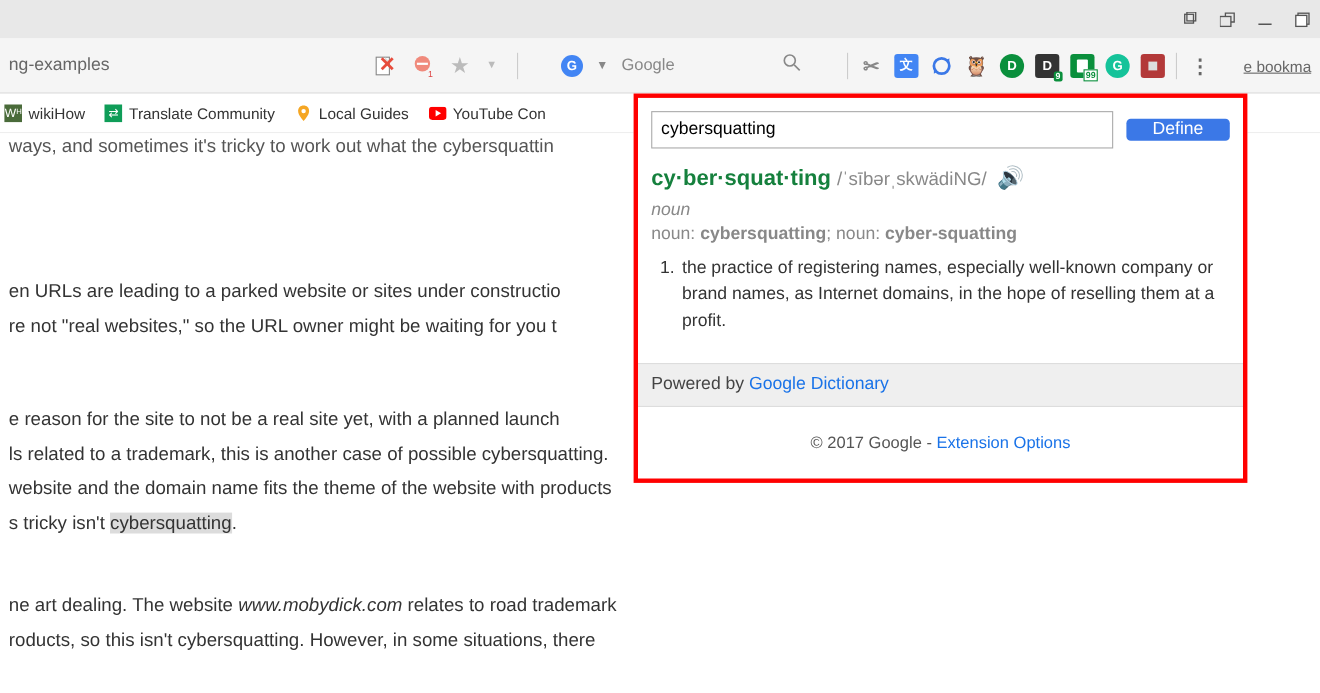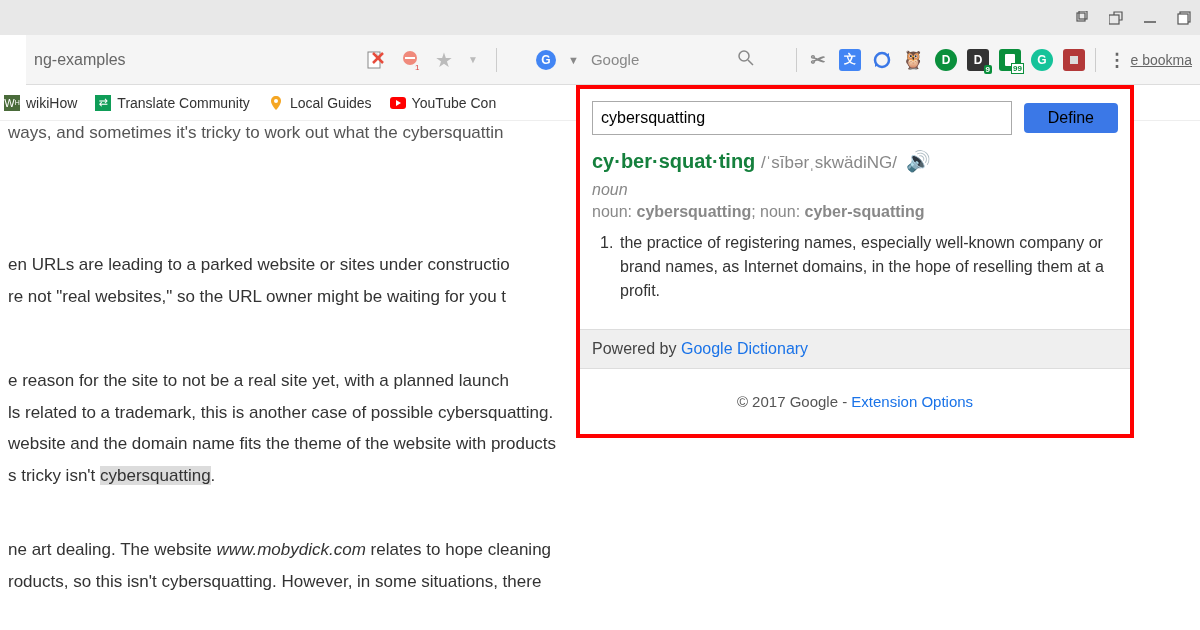--- a/index.html
+++ b/index.html
@@ -1,21 +1,21 @@
 <!DOCTYPE html>
 <html><head>
   <meta charset="utf-8">
   <style>
     * { box-sizing: border-box; margin: 0; padding: 0; }
     body { width: 1200px; height: 630px; font-family: Arial, sans-serif; background: #fff; overflow: hidden; position: relative; }
     
     .titlebar { height: 35px; background: #e8e8e8; display: flex; justify-content: flex-end; align-items: center; padding-right: 8px; gap: 18px; }
     .titlebar-btn { width: 16px; height: 16px; display: flex; align-items: center; justify-content: center; color: #555; cursor: pointer; }
     
-    .toolbar { height: 50px; background: #f5f5f5; border-bottom: 1px solid #ddd; display: flex; align-items: center; padding: 0 8px; position: relative; margin-left: 26px; }
+    .toolbar { height: 50px; background: #f5f5f5; border-bottom: 1px solid #ddd; display: flex; align-items: center; padding: 0 8px; position: relative; }
     .url-frag { color: #666; font-size: 16px; margin-left: 0; }
     .toolbar-icons { position: absolute; left: 340px; display: flex; align-items: center; gap: 14px; }
     .toolbar-icon { width: 20px; height: 20px; display: flex; align-items: center; justify-content: center; }
     .search-area { position: absolute; left: 510px; display: flex; align-items: center; gap: 8px; }
     .g-badge { width: 20px; height: 20px; background: #4285f4; border-radius: 50%; color: white; font-size: 12px; display: flex; align-items: center; justify-content: center; font-weight: bold; }
     .chev-down { color: #888; font-size: 11px; margin: 0 4px; }
     .search-text { color: #888; font-size: 15px; }
     .search-mag { color: #888; margin-left: 90px; }
     .ext-icons { position: absolute; left: 770px; display: flex; align-items: center; gap: 10px; }
     .ext-sep { width: 1px; height: 24px; background: #ccc; }
@@ -30,21 +30,21 @@
     .content .line { margin-bottom: 3px; }
     .content .spacer { height: 32px; }
     .italic { font-style: italic; }
     .highlight { background: #dcdcdc; }
     .trunc-line { color: #555; }
     
     .dict-popup { position: absolute; top: 85px; left: 576px; width: 558px; border: 4px solid #ff0000; background: #fff; z-index: 100; }
     .dict-inner { padding: 12px; }
     .dict-search-row { display: flex; gap: 12px; align-items: center; margin-bottom: 14px; }
     .dict-input { flex: 1; height: 34px; border: 1px solid #aaa; padding: 0 8px; font-size: 16px; font-family: Arial; outline: none; }
-    .dict-btn { background: #3b78e7; color: #000000; border: none; height: 30px; padding: 0 24px; font-size: 16px; border-radius: 4px; cursor: pointer; }
+    .dict-btn { background: #3b78e7; color: #ffffff; border: none; height: 20px; padding: 0 24px; font-size: 16px; border-radius: 4px; cursor: pointer; }
     .dict-headword { font-size: 20px; color: #333; margin-bottom: 6px; }
     .dict-headword b { color: #15803d; }
     .dict-pron { color: #888; font-size: 17px; font-weight: normal; }
     .dict-speaker { color: #888; margin-left: 4px; cursor: pointer; }
     .dict-pos { font-style: italic; color: #888; font-size: 16px; margin-top: 8px; }
     .dict-forms { color: #888; font-size: 16px; margin-top: 4px; }
     .dict-forms b { color: #888; }
     .dict-def { margin: 10px 0 14px 28px; font-size: 16px; color: #333; line-height: 1.5; }
     .dict-def .num { position: absolute; margin-left: -20px; }
     .dict-footer1 { background: #efefef; border-top: 1px solid #ddd; border-bottom: 1px solid #ddd; padding: 10px 12px; font-size: 16px; color: #444; }
@@ -180,21 +180,21 @@
   <div class="line trunc-line" style="margin-top:-2px;">ways, and sometimes it's tricky to work out what the cybersquattin</div>
   <div class="spacer" style="height:100px;"></div>
   <div class="line">en URLs are leading to a parked website or sites under constructio</div>
   <div class="line">re not "real websites," so the URL owner might be waiting for you t</div>
   <div class="spacer" style="height:52px;"></div>
   <div class="line">e reason for the site to not be a real site yet, with a planned launch</div>
   <div class="line">ls related to a trademark, this is another case of possible cybersquatting.</div>
   <div class="line">website and the domain name fits the theme of the website with products</div>
   <div class="line"><span>s tricky isn't </span><span class="highlight">cybersquatting</span><span>.</span></div>
   <div class="spacer" style="height:42px;"></div>
-  <div class="line"><span>ne art dealing. The website </span><span class="italic">www.mobydick.com</span><span> relates to hope cleaning</span></div>
+  <div class="line"><span>ne art dealing. The website </span><span class="italic">www.mobydick.com</span><span> relates to road trademark</span></div>
   <div class="line">roducts, so this isn't cybersquatting. However, in some situations, there</div>
 </div>
 
 <div class="dict-popup">
   <div class="dict-inner">
     <div class="dict-search-row">
       <input class="dict-input" value="cybersquatting" style="">
       <button class="dict-btn">Define</button>
     </div>
     <div class="dict-headword">

